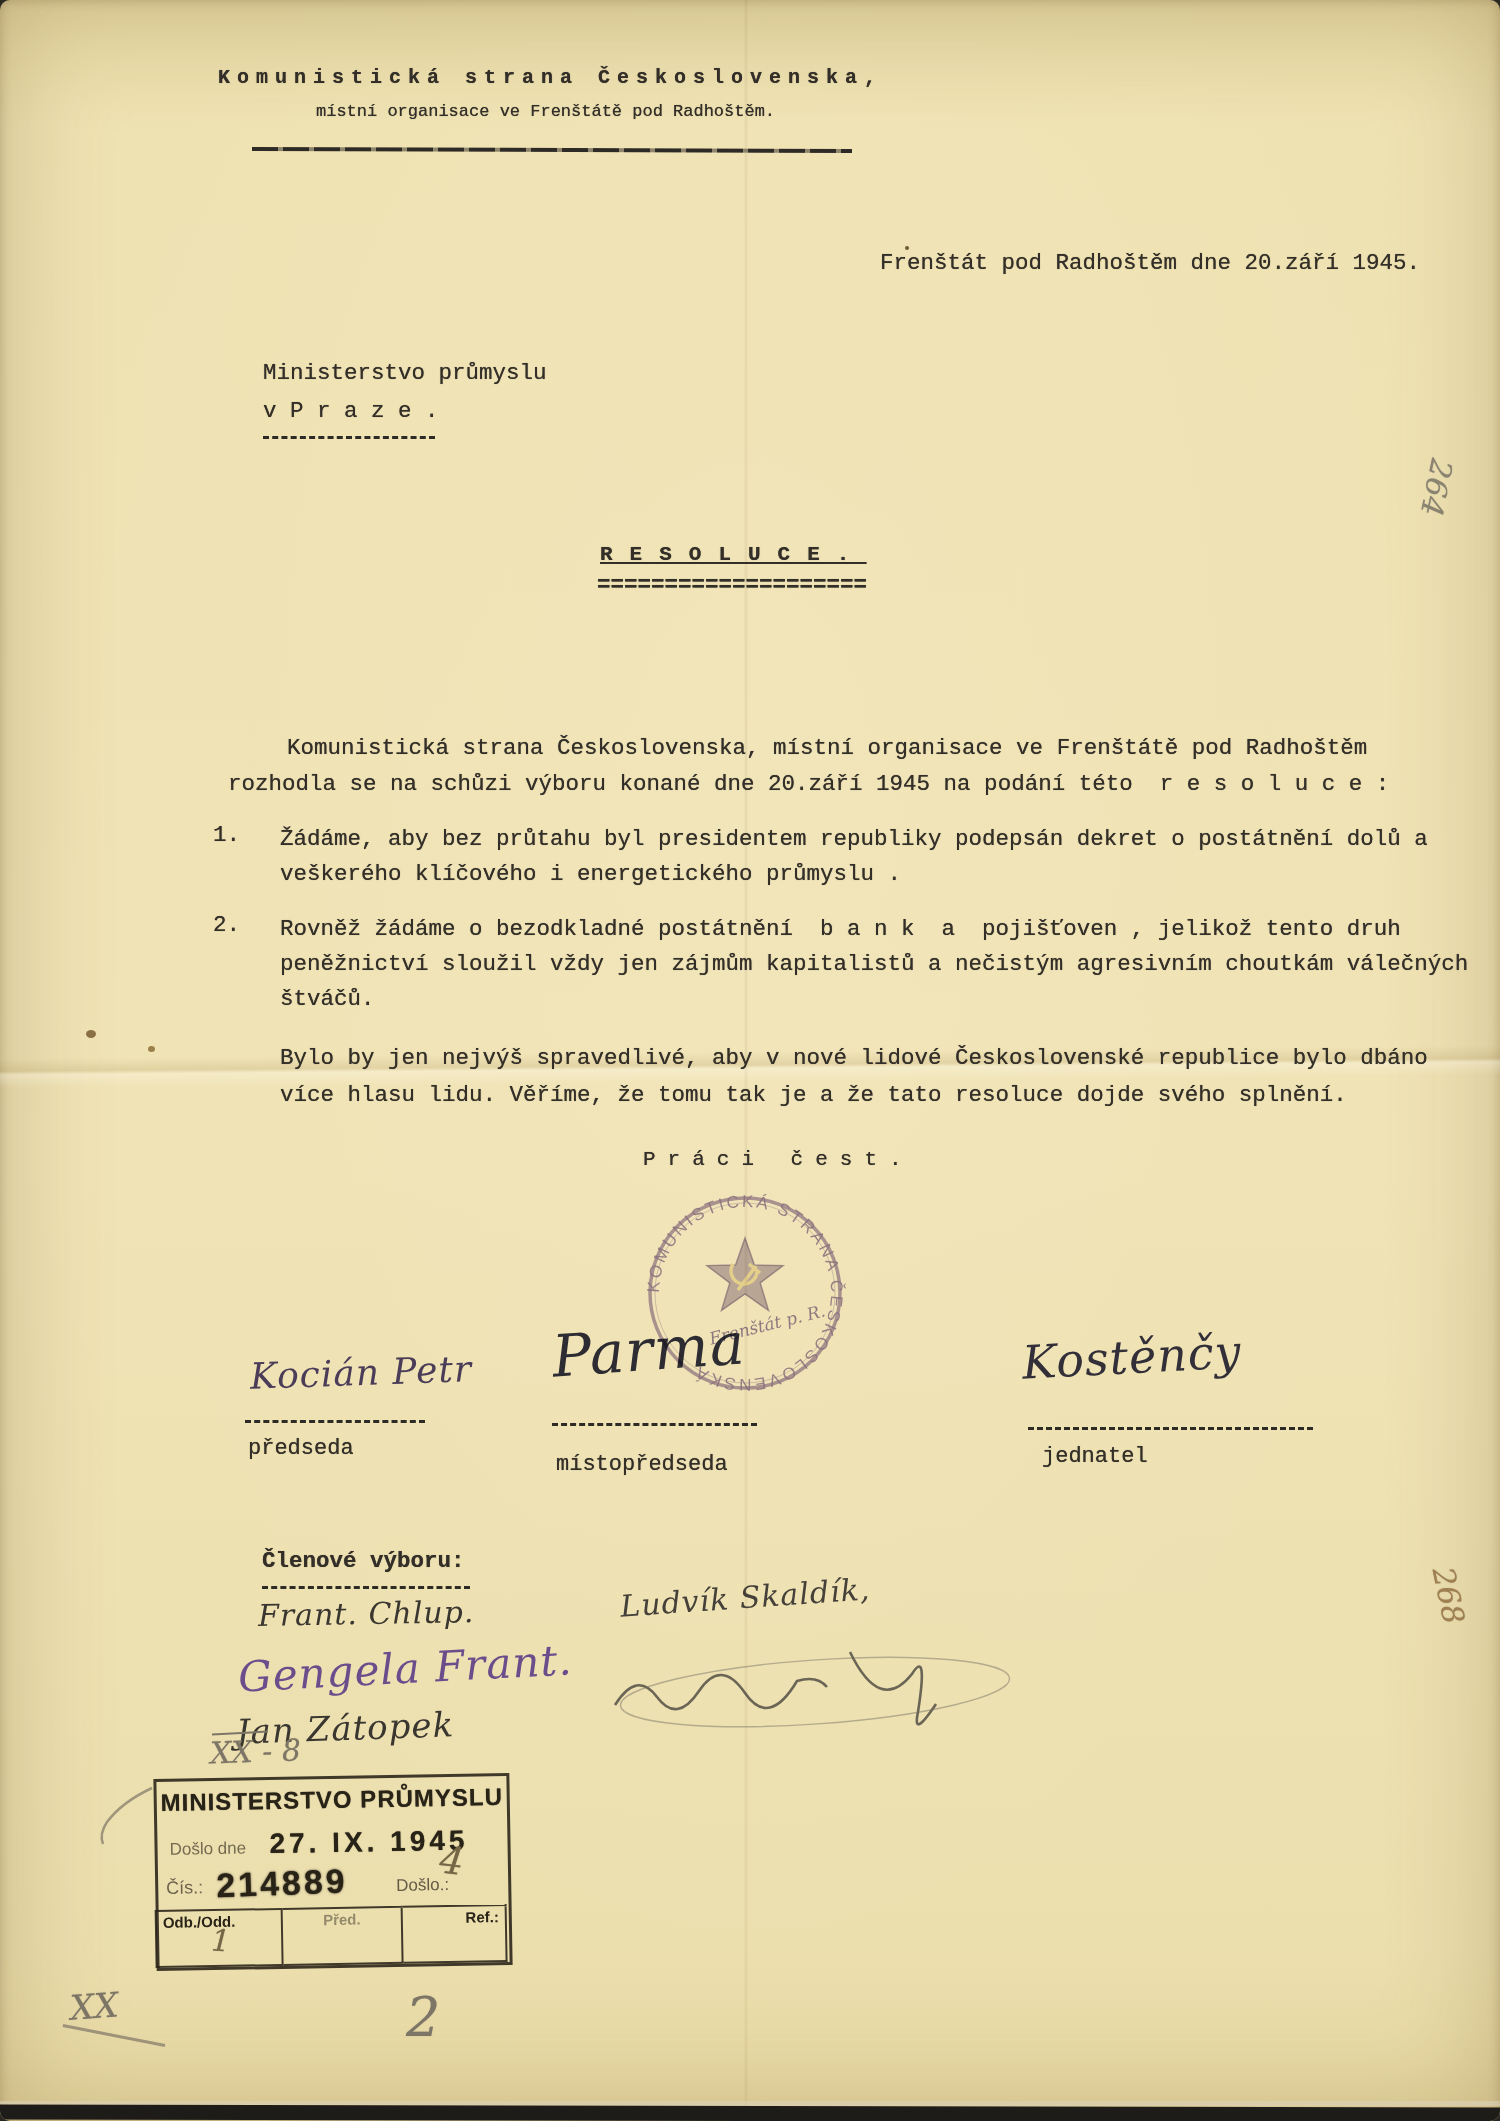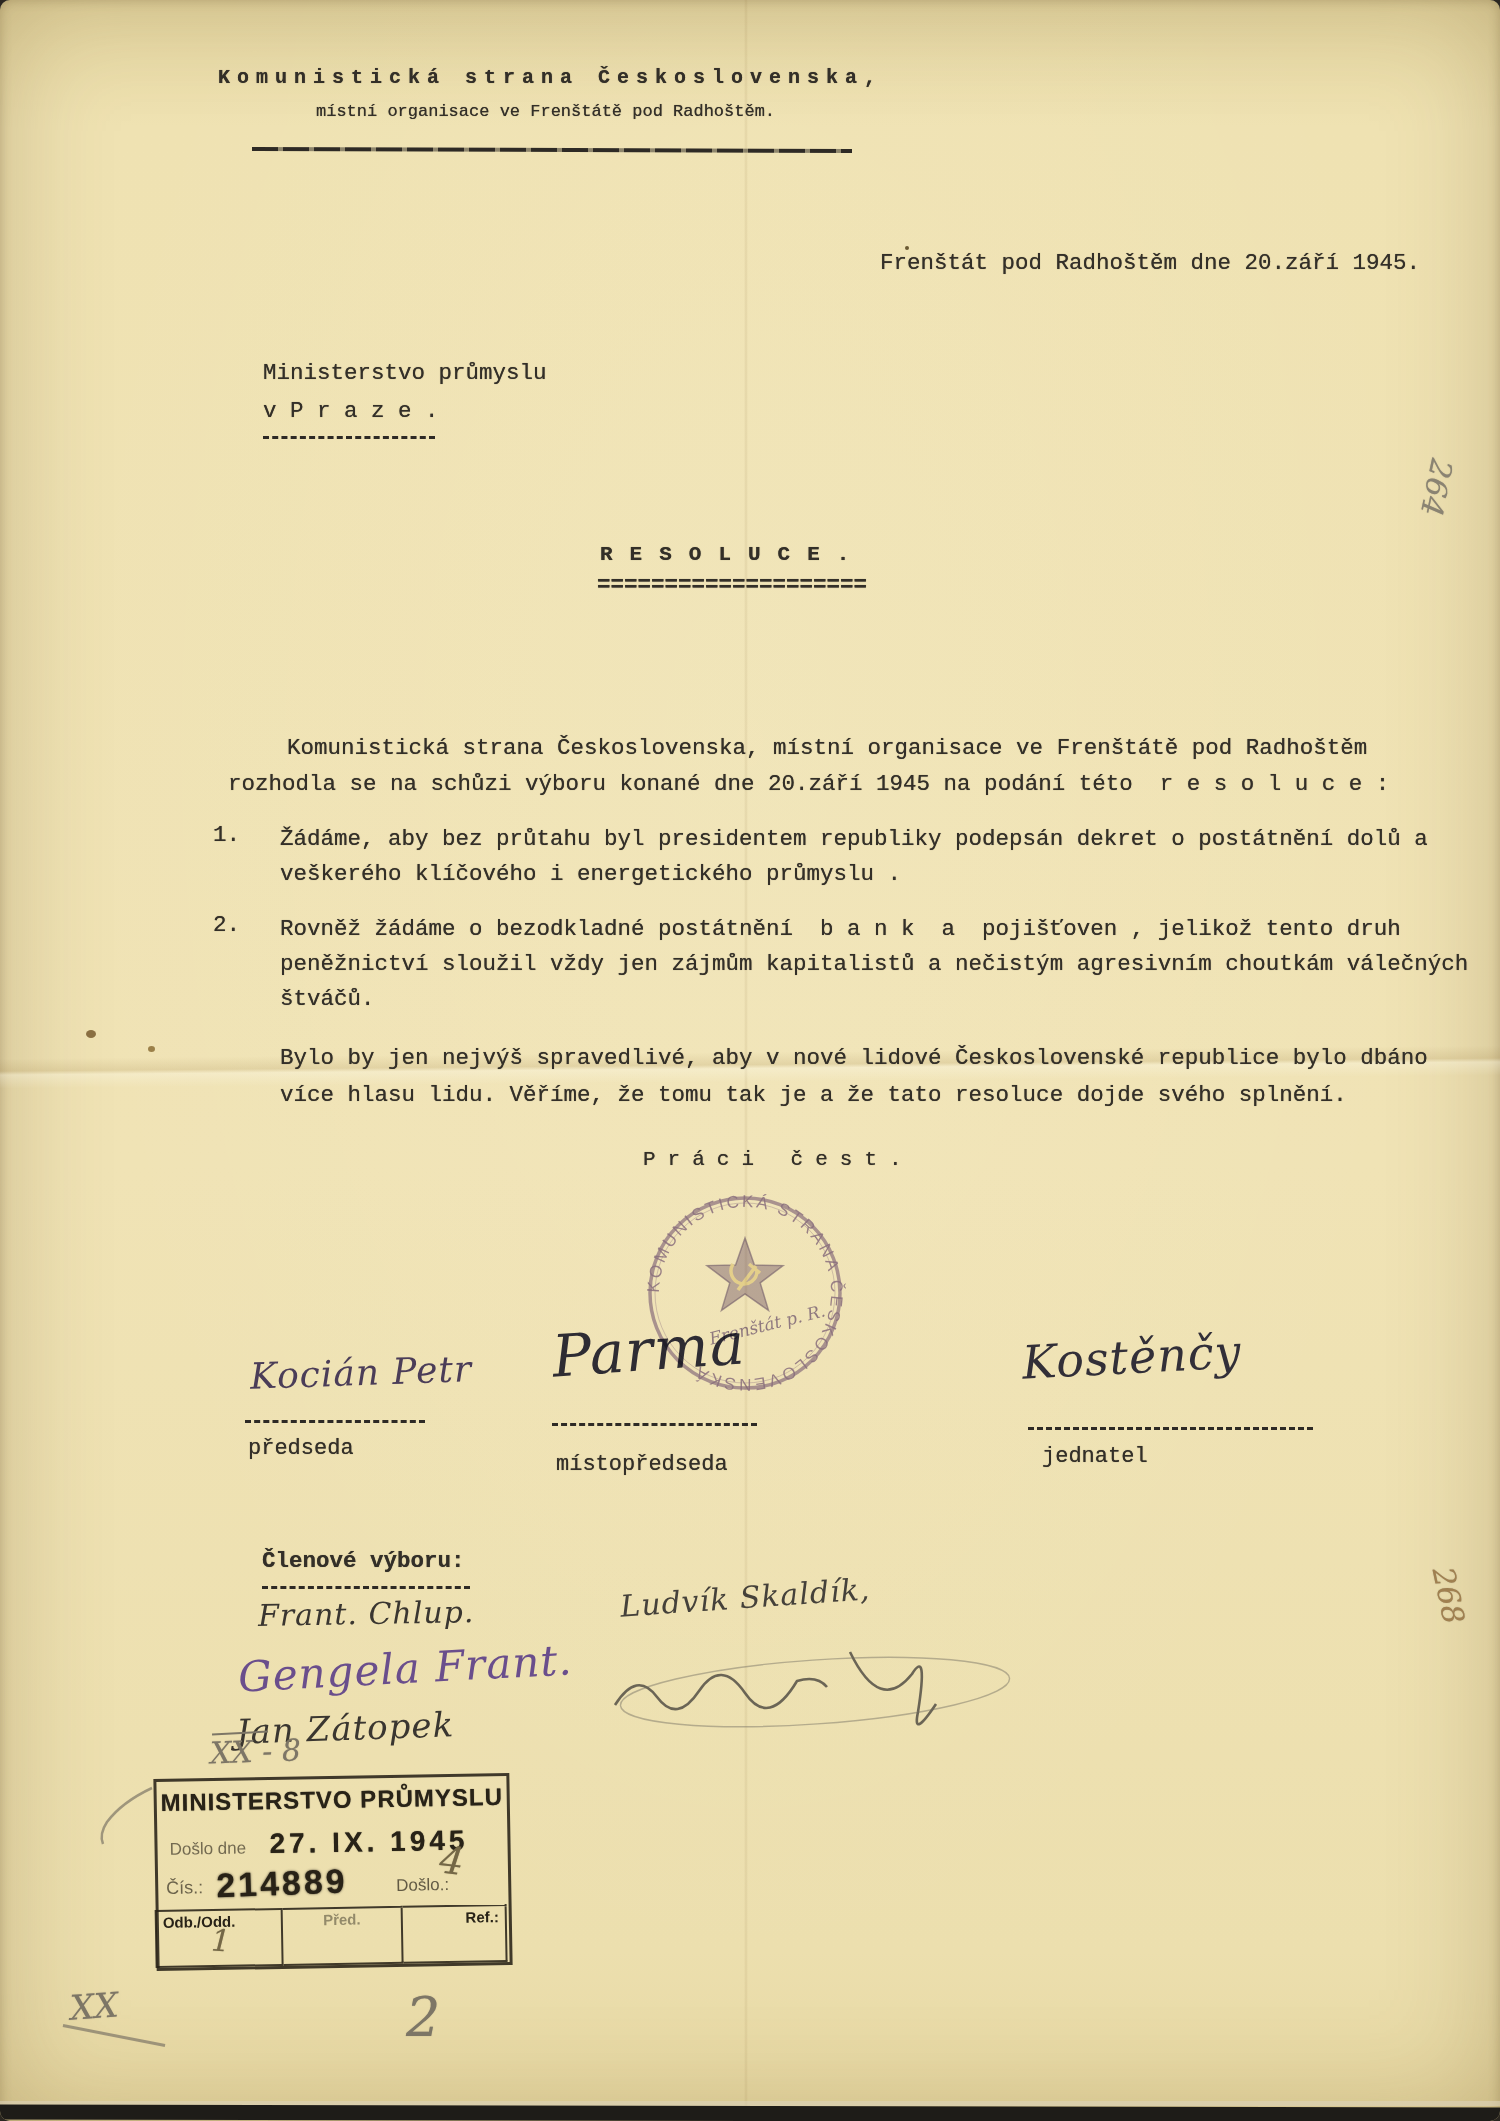--- a/index.html
+++ b/index.html
@@ -63,21 +63,21 @@
   <div class="abs type" style="left:316px;top:102px;font-size:17px;">místní organisace ve Frenštátě pod Radhoštěm.</div>
   <div class="abs" style="left:252px;top:148px;width:600px;height:4px;transform:rotate(0.2deg);
        background:repeating-linear-gradient(90deg,#2e2a25 0 26px,rgba(46,42,37,0.5) 26px 31px);"></div>
 
   <div class="abs type" style="left:880px;top:250px;font-size:22.5px;">Frenštát pod Radhoštěm dne 20.září 1945.</div>
 
   <div class="abs type" style="left:263px;top:360px;font-size:22.5px;">Ministerstvo průmyslu</div>
   <div class="abs type" style="left:263px;top:398px;font-size:22.5px;">v P r a z e .</div>
   <div class="abs dashedrule" style="left:263px;top:436px;width:172px;"></div>
 
-  <div class="abs type" style="left:600px;top:543px;font-size:21px;letter-spacing:17px;font-weight:700;">RESOLUCE.</div>
+  <div class="abs type" style="left:600px;top:543px;font-size:21px;letter-spacing:17px;font-weight:700;text-decoration:underline;">RESOLUCE.</div>
   <div class="abs type" style="left:597px;top:572px;font-size:22.5px;font-weight:700;">====================</div>
 
   <div class="abs type" style="left:228px;top:730px;width:1210px;font-size:22.5px;line-height:36px;text-indent:59px;">Komunistická strana Československa, místní organisace ve Frenštátě pod Radhoštěm rozhodla se na schůzi výboru konané dne 20.září 1945 na podání této  r e s o l u c e :</div>
 
   <div class="abs type" style="left:213px;top:822px;font-size:22.5px;">1.</div>
   <div class="abs type" style="left:280px;top:822px;width:1210px;font-size:22.5px;line-height:35px;">Žádáme, aby bez průtahu byl presidentem republiky podepsán dekret o postátnění dolů a veškerého klíčového i energetického průmyslu .</div>
 
   <div class="abs type" style="left:213px;top:912px;font-size:22.5px;">2.</div>
   <div class="abs type" style="left:280px;top:912px;width:1210px;font-size:22.5px;line-height:35px;">Rovněž žádáme o bezodkladné postátnění  b a n k  a  pojišťoven , jelikož tento druh peněžnictví sloužil vždy jen zájmům kapitalistů a nečistým agresivním choutkám válečných štváčů.</div>
 

